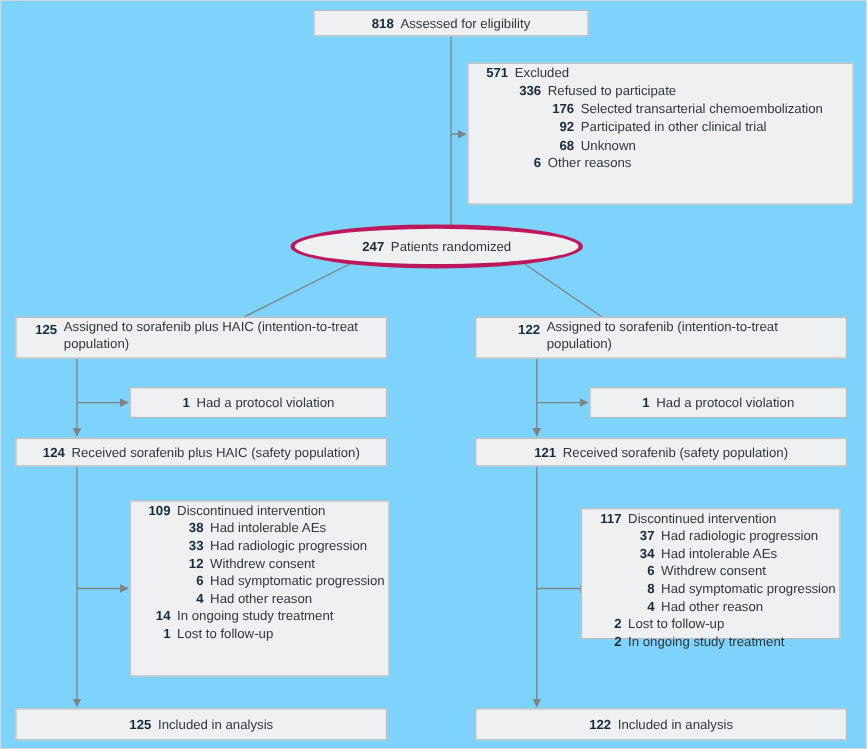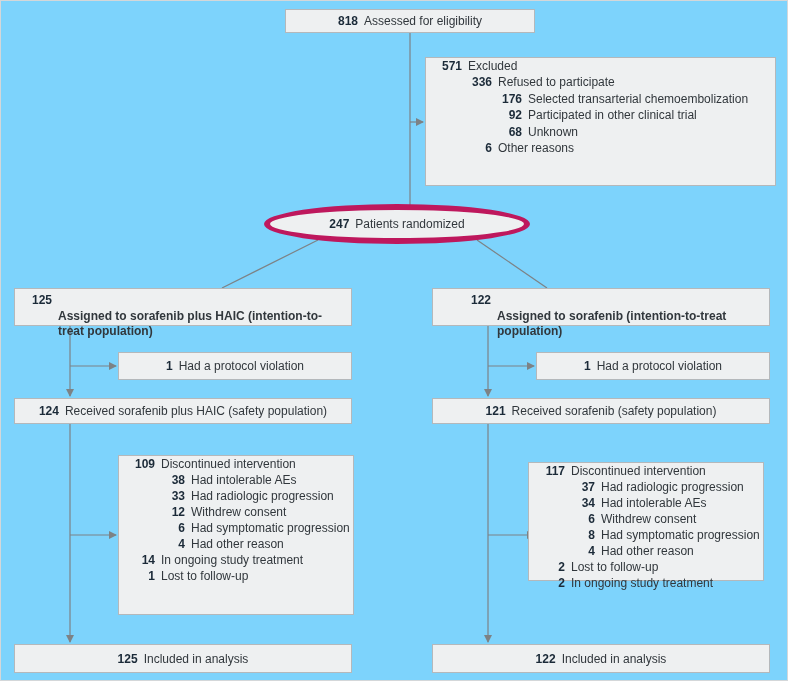--- a/index.html
+++ b/index.html
@@ -11,32 +11,32 @@
   }
   svg.wires { position:absolute; left:0; top:0; width:788px; height:681px; }
   .box {
     position:absolute; background:#eef0f1; border:1px solid #b4b8bb;
     color:#31373c; font-size:12px;
   }
   .single { display:flex; align-items:center; justify-content:center; }
   .single .num { margin-right:6px; }
   .lead { display:flex; align-items:flex-start; }
   .lead .num { flex:0 0 30px; text-align:right; line-height:15px; padding-top:4px; }
-  .lead .lbl { margin-left:6px; line-height:15px; padding-top:20px;font-weight:bold; }
+  .lead .lbl { margin-left:6px; line-height:15px; padding-top:1px; }
   .num { font-weight:700; color:#1b2a38; }
   .rows { padding:0 6px; }
   .rows .row { display:flex; }
   .rows .num { flex:0 0 30px; text-align:right; }
   .rows .lbl { margin-left:6px; white-space:nowrap; }
   .rows-7 .row { line-height:16.4px; }
   .rows-9 .row, .rows-8 .row { line-height:16px; }
   .ind1 { padding-left:30px; }
   .ind2 { padding-left:60px; }
   .ellipse {
-    position:absolute; background:#eef0f1; border:6px solid #be185d;
+    position:absolute; background:#eef0f1; border:4px solid #be185d;
     border-radius:50%; display:flex; align-items:center; justify-content:center;
     font-size:12px; color:#31373c;
   }
   .ellipse .num { margin-right:6px; }
 </style>
 </head>
 <body>
 
 <div class="canvas">
 

